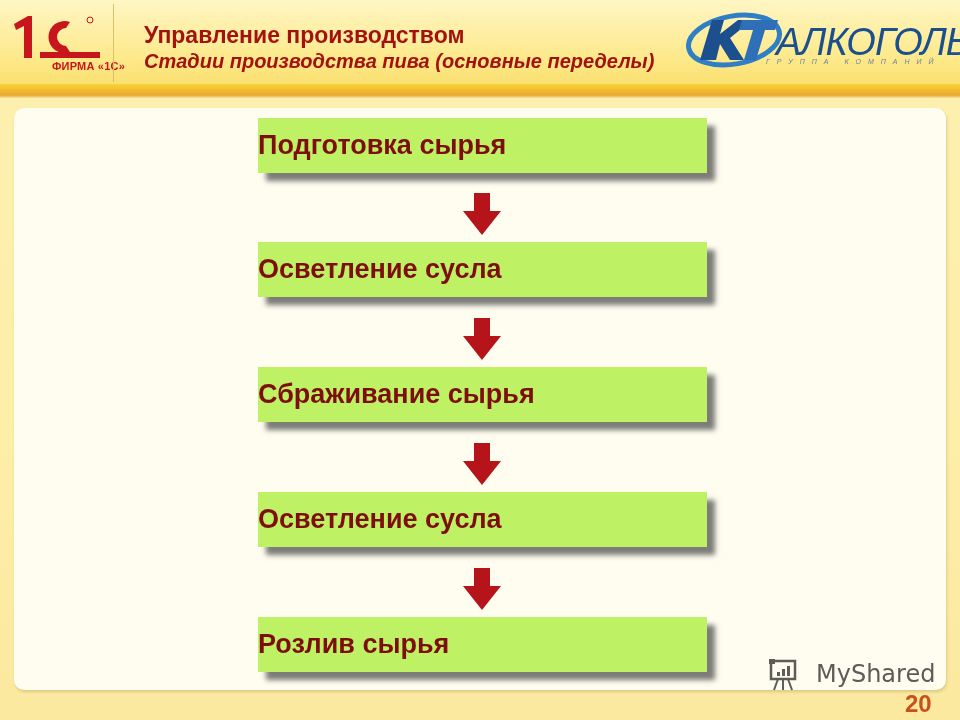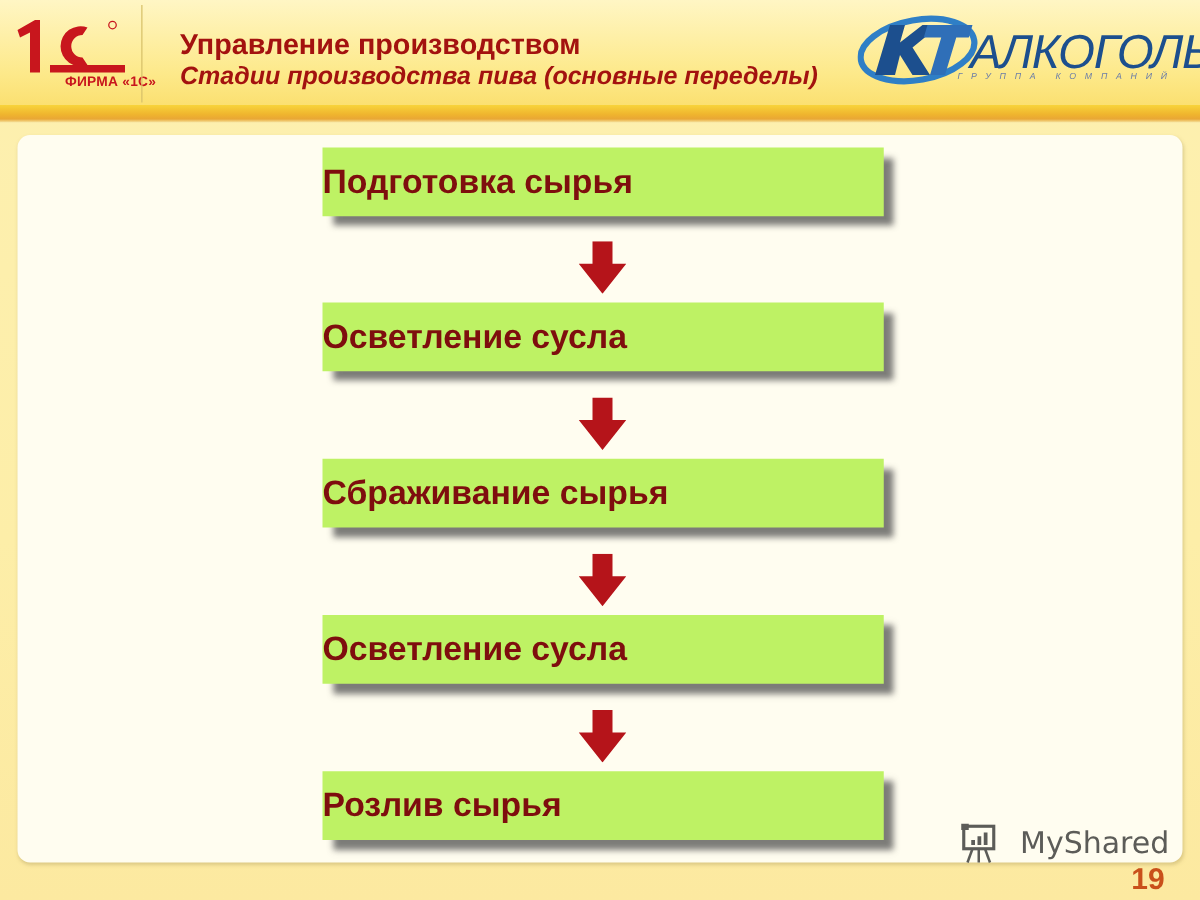--- a/index.html
+++ b/index.html
@@ -139,13 +139,13 @@
     <rect x="9" y="15" width="3" height="4" fill="#5c5c58"></rect>
     <rect x="14" y="12" width="3" height="7" fill="#5c5c58"></rect>
     <rect x="19" y="9" width="3" height="10" fill="#5c5c58"></rect>
     <line x1="10" y1="22" x2="6" y2="33" stroke="#5c5c58" stroke-width="2"></line>
     <line x1="20" y1="22" x2="24" y2="33" stroke="#5c5c58" stroke-width="2"></line>
     <line x1="15" y1="22" x2="15" y2="33" stroke="#5c5c58" stroke-width="2"></line>
   </svg>
   <span class="watermark-text">MyShared</span>
 </div>
 
-<div class="page-num">19</div>
+<div class="page-num">20</div>
 
 </body></html>

